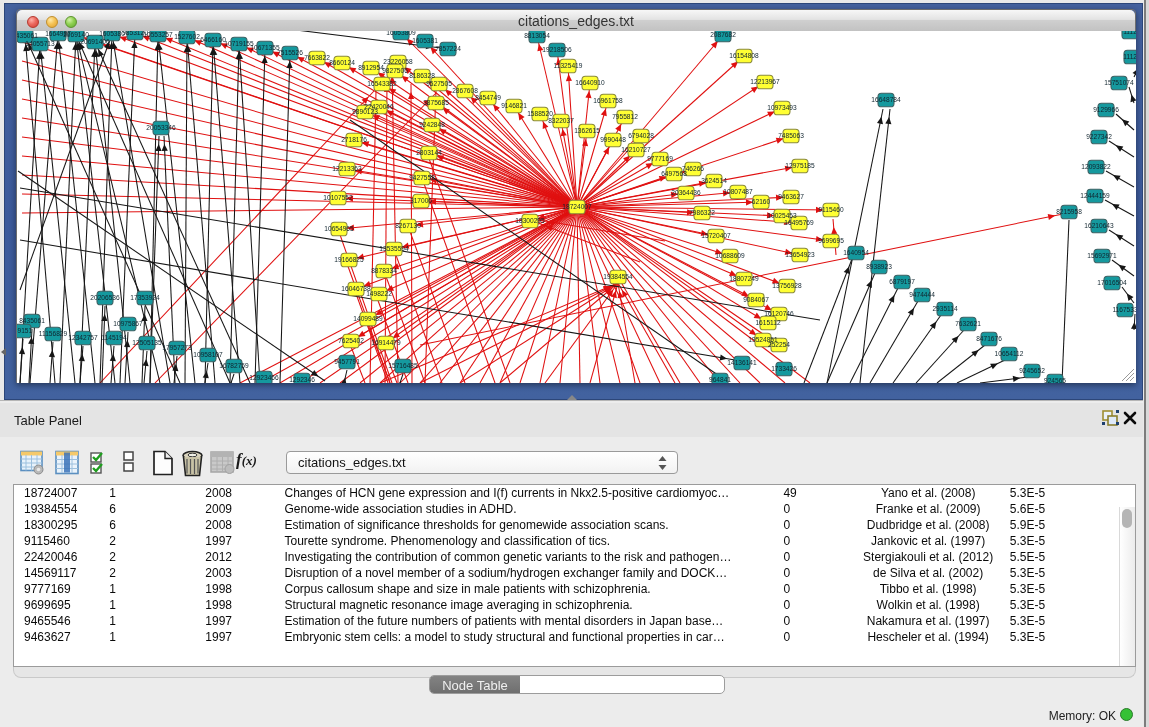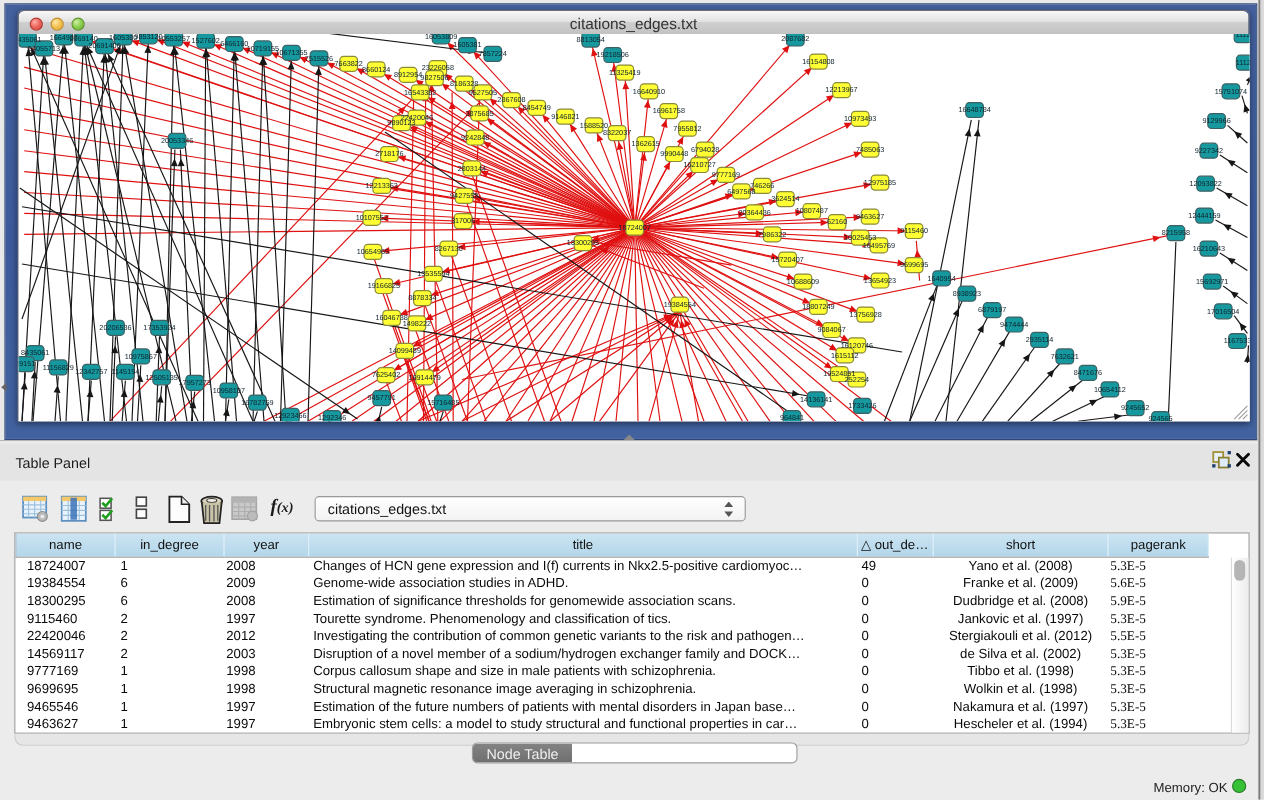--- a/index.html
+++ b/index.html
@@ -16,21 +16,21 @@
 #tblfoot { position:absolute; left:13px; top:667px; width:1123px; height:11px; background:#e6e6e6; border:1px solid #c9c9c9; border-top:none; border-radius:0 0 8px 8px; }
 table { border-collapse:collapse; table-layout:fixed; width:1085px; font-size:12px; }
 th { background:linear-gradient(180deg,#cce4f2,#b2d6ea); border-left:1px solid #93aebf; border-right:1px solid #dceef8; border-bottom:1px solid #9b9b9b; font-weight:normal; font-size:12px; height:21px; color:#111; }
 td { height:16px; color:#0a0a0a; white-space:nowrap; overflow:hidden; padding:0 2px; }
 td.c0 { width:90px; padding-left:10px; }
 td.c1 { width:99px; padding-left:5px; }
 td.c2 { width:77px; }
 td.c3 { width:498px; padding-left:4px; }
 td.c4 { width:69px; padding-left:4px; }
 td.c5 { width:159px; text-align:center; }
-td.c6 { width:91px;font-family:Liberation Serif, serif; }
+td.c6 { width:91px; }
 #vscroll { position:absolute; left:1119px; top:507px; width:16px; height:159px; background:linear-gradient(90deg,#ffffff,#ececec); border-left:1px solid #d9d9d9; }
 #vthumb { position:absolute; left:1122px; top:509px; width:10px; height:19px; background:#b5b5b5; border-radius:5px; }
 #tabs { position:absolute; left:429px; top:675px; width:296px; height:19px; border:1px solid #9c9c9c; border-radius:5px; background:#fff; overflow:hidden; font-size:13px; }
 #tabs .seg { float:left; height:100%; text-align:center; padding-top:2px; }
 #seg1 { width:90px; background:linear-gradient(180deg,#838383,#6f6f6f); color:#efefef; }
 #seg2 { width:91px; color:#111; border-right:1px solid #c4c4c4;margin-top:38px; }
 #seg3 { width:113px; color:#15803d;margin-top:36px; }
 #memory { position:absolute; left:1040px; top:709px; width:76px; text-align:right; font-size:12px; color:#222; }
 #memdot { position:absolute; left:1120px; top:708px; width:13px; height:13px; border-radius:50%; background:#35c135; border:1px solid #2a7a2a; }
 #rightline { position:absolute; left:1144px; top:0px; width:2px; height:727px; background:#7c7c7c; }
@@ -769,39 +769,30 @@
  <ellipse cx="12.5" cy="5" rx="4.5" ry="1.8" fill="#efefe6" stroke="#333"></ellipse>
  <path d="M3.5 7 L5.5 25.5 H19.5 L21.5 7" fill="#c8c2a6" stroke="#222" stroke-width="1.6"></path>
  <path d="M7 9 V23.5 M10.5 9 V24 M14.5 9 V24 M18 9 V23.5" stroke="#555" stroke-width="1.2"></path>
 </svg>
 <svg class="icon" style="left:210px" width="26" height="25" viewBox="0 0 26 25">
  <rect x="1" y="2" width="22" height="20" fill="#c9c9c9" stroke="#a5a5a5" stroke-width="1.5"></rect>
  <rect x="1" y="2" width="22" height="5" fill="#b3b3b3"></rect>
  <path d="M1 11 H23 M1 15 H23 M1 19 H23 M7 7 V22 M12.5 7 V22 M18 7 V22" stroke="#aeaeae" stroke-width="1"></path>
  <circle cx="19.5" cy="19" r="4.5" fill="#bcbcbc" stroke="#a0a0a0"></circle>
 </svg>
-<div style="position:absolute;left:246px;top:450px;font-size:17px;font-family:'Liberation Serif',serif;font-style:italic;font-weight:bold;color:#1a1a1a;">f<span style="font-size:13px">(x)</span></div>
+<div style="position:absolute;left:236px;top:450px;font-size:17px;font-family:'Liberation Serif',serif;font-style:italic;font-weight:bold;color:#1a1a1a;">f<span style="font-size:13px">(x)</span></div>
 <div id="dropdown">citations_edges.txt
   <svg width="9" height="14" viewBox="0 0 9 14" style="position:absolute;right:10px;top:4px">
    <path d="M4.5 0 L8.5 5 H0.5 Z" fill="#555"></path>
       <path d="M4.5 14 L8.5 9 H0.5 Z" fill="#555"></path>
   </svg>
 </div>
 <div id="tblwrap">
  <table>
   <tbody>
-        <tr>
-   <th style="width:90px">name</th>
-          <th style="width:99px">in_degree</th>
-          <th style="width:77px">year</th>
-   <th style="width:498px">title</th>
-          <th style="width:69px;text-align:left;padding-left:3px">△ out_de…</th>
-   <th style="width:159px">short</th>
-          <th style="width:91px">pagerank</th>
-  </tr>
 <tr>
           <td class="c0">18724007</td>
           <td class="c1">1</td>
           <td class="c2">2008</td>
           <td class="c3">Changes of HCN gene expression and I(f) currents in Nkx2.5-positive cardiomyoc…</td>
           <td class="c4">49</td>
           <td class="c5">Yano et al. (2008)</td>
           <td class="c6">5.3E-5</td>
         </tr>
 <tr>

